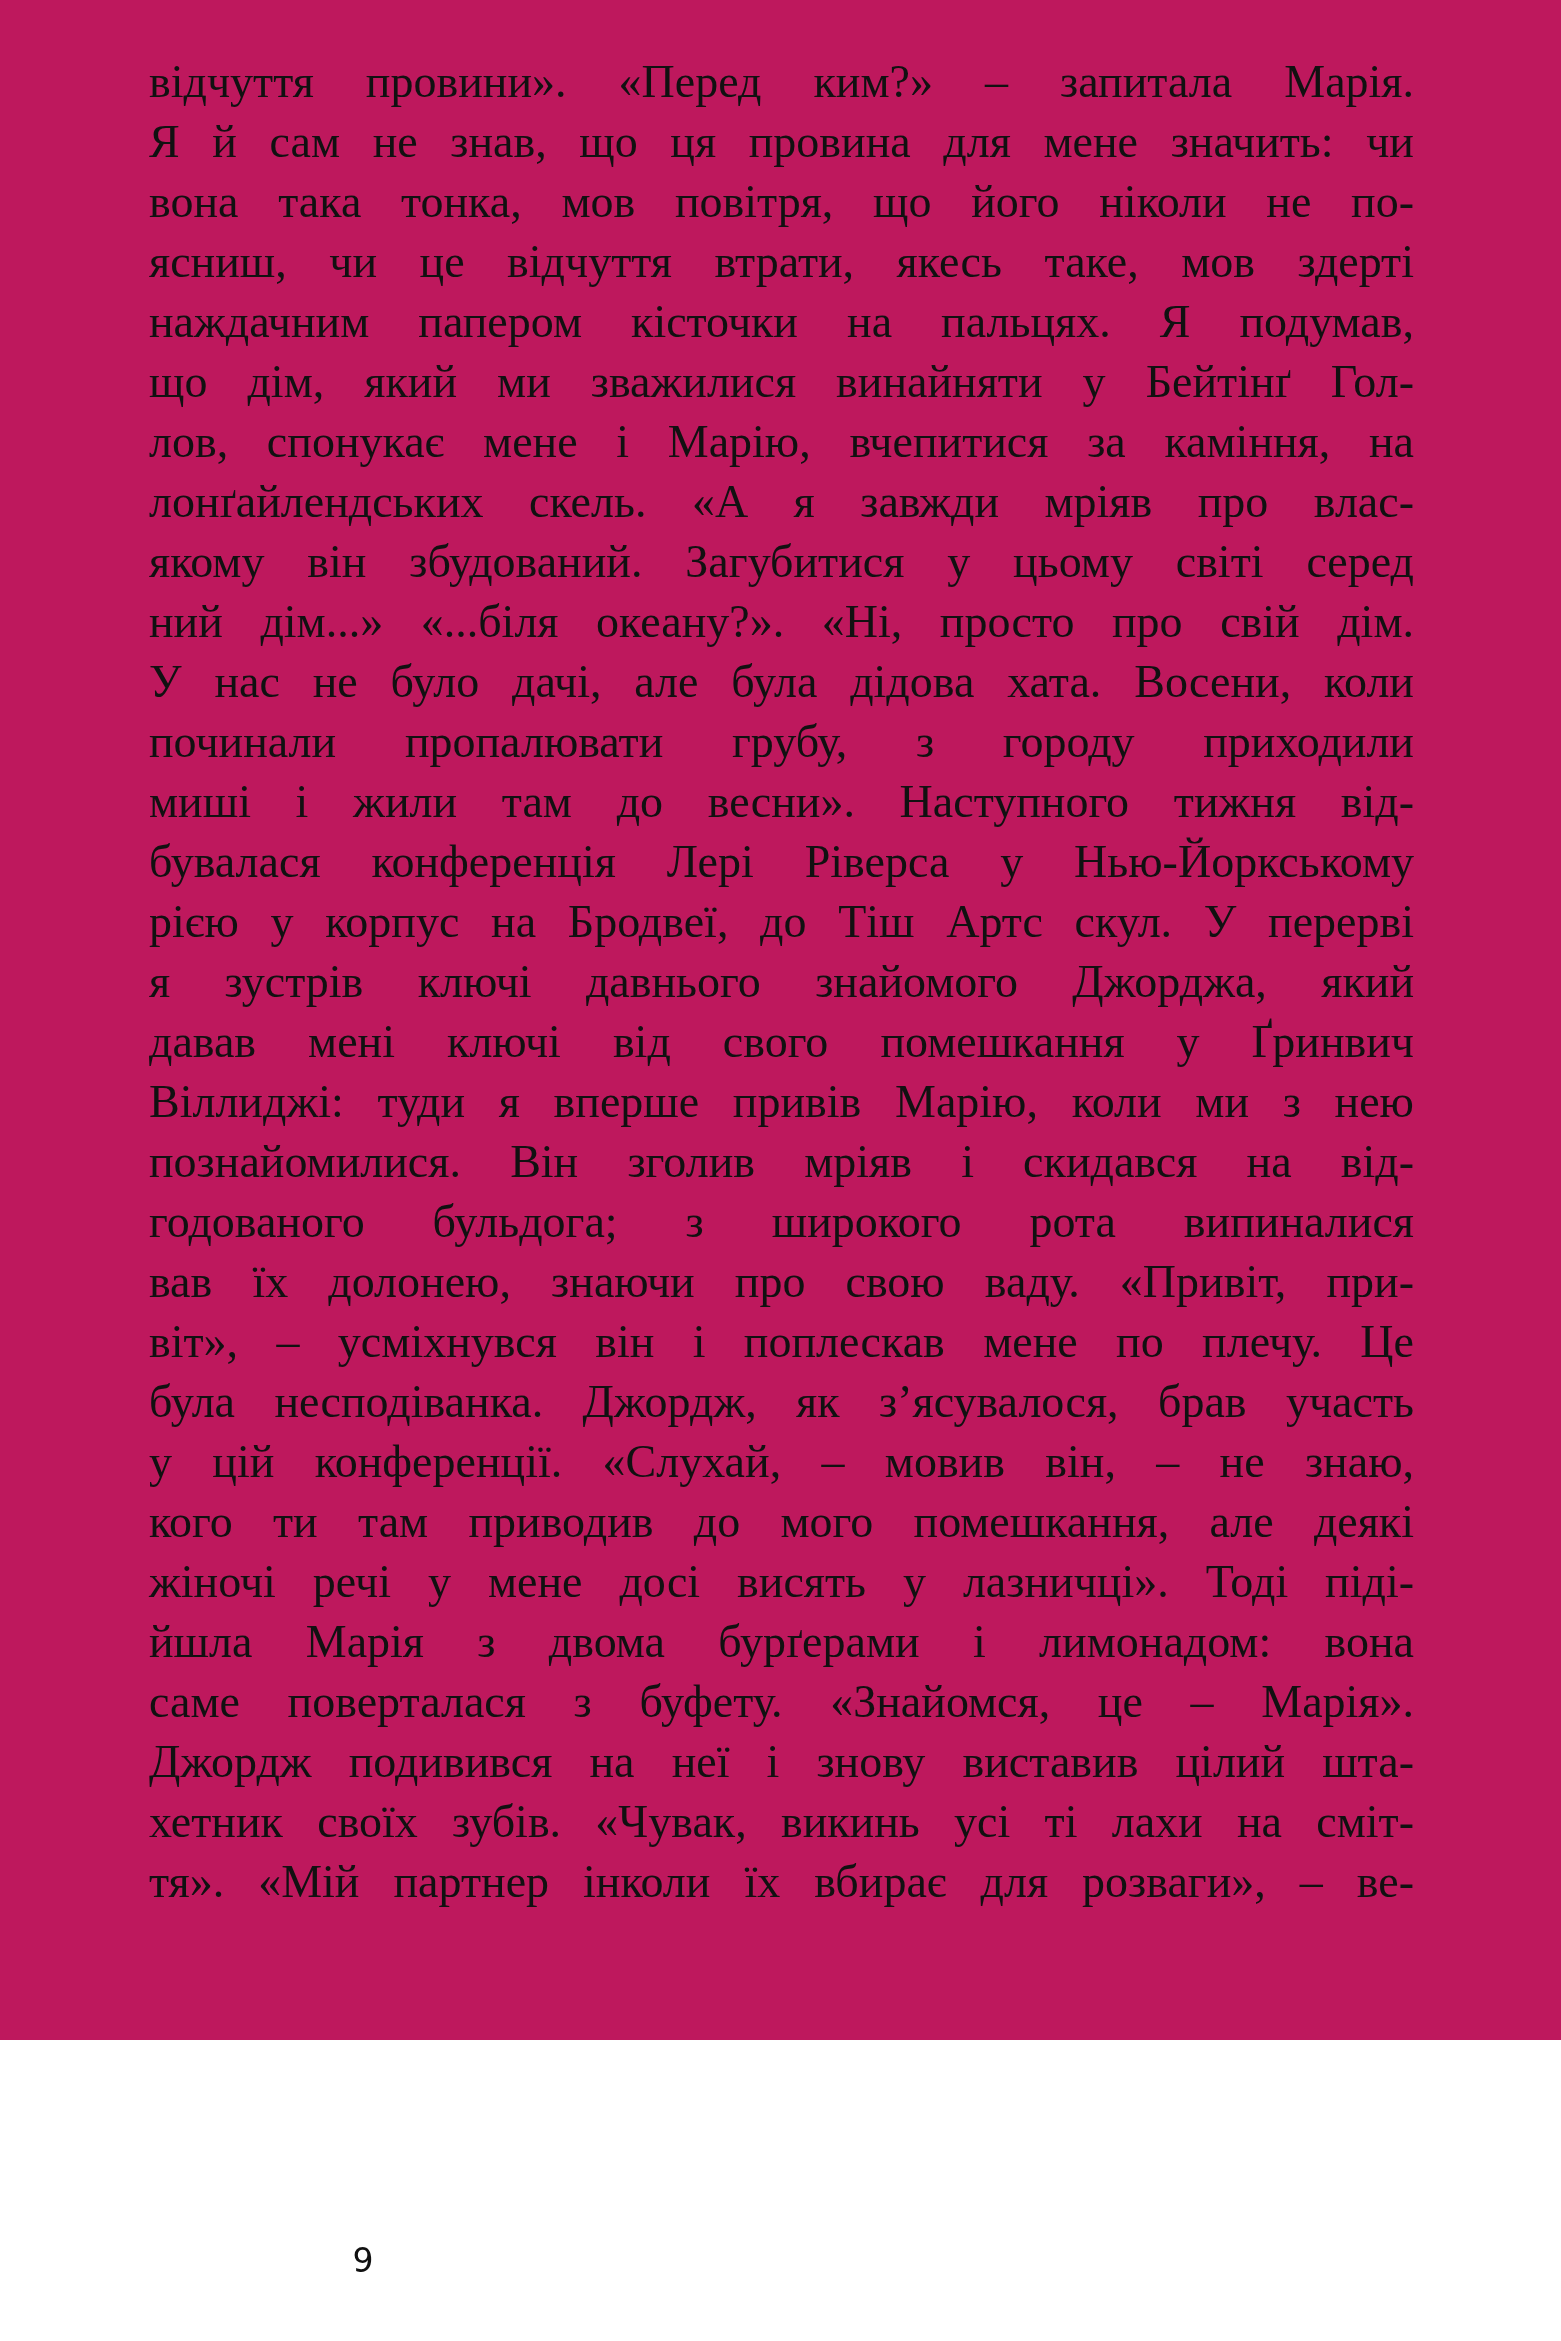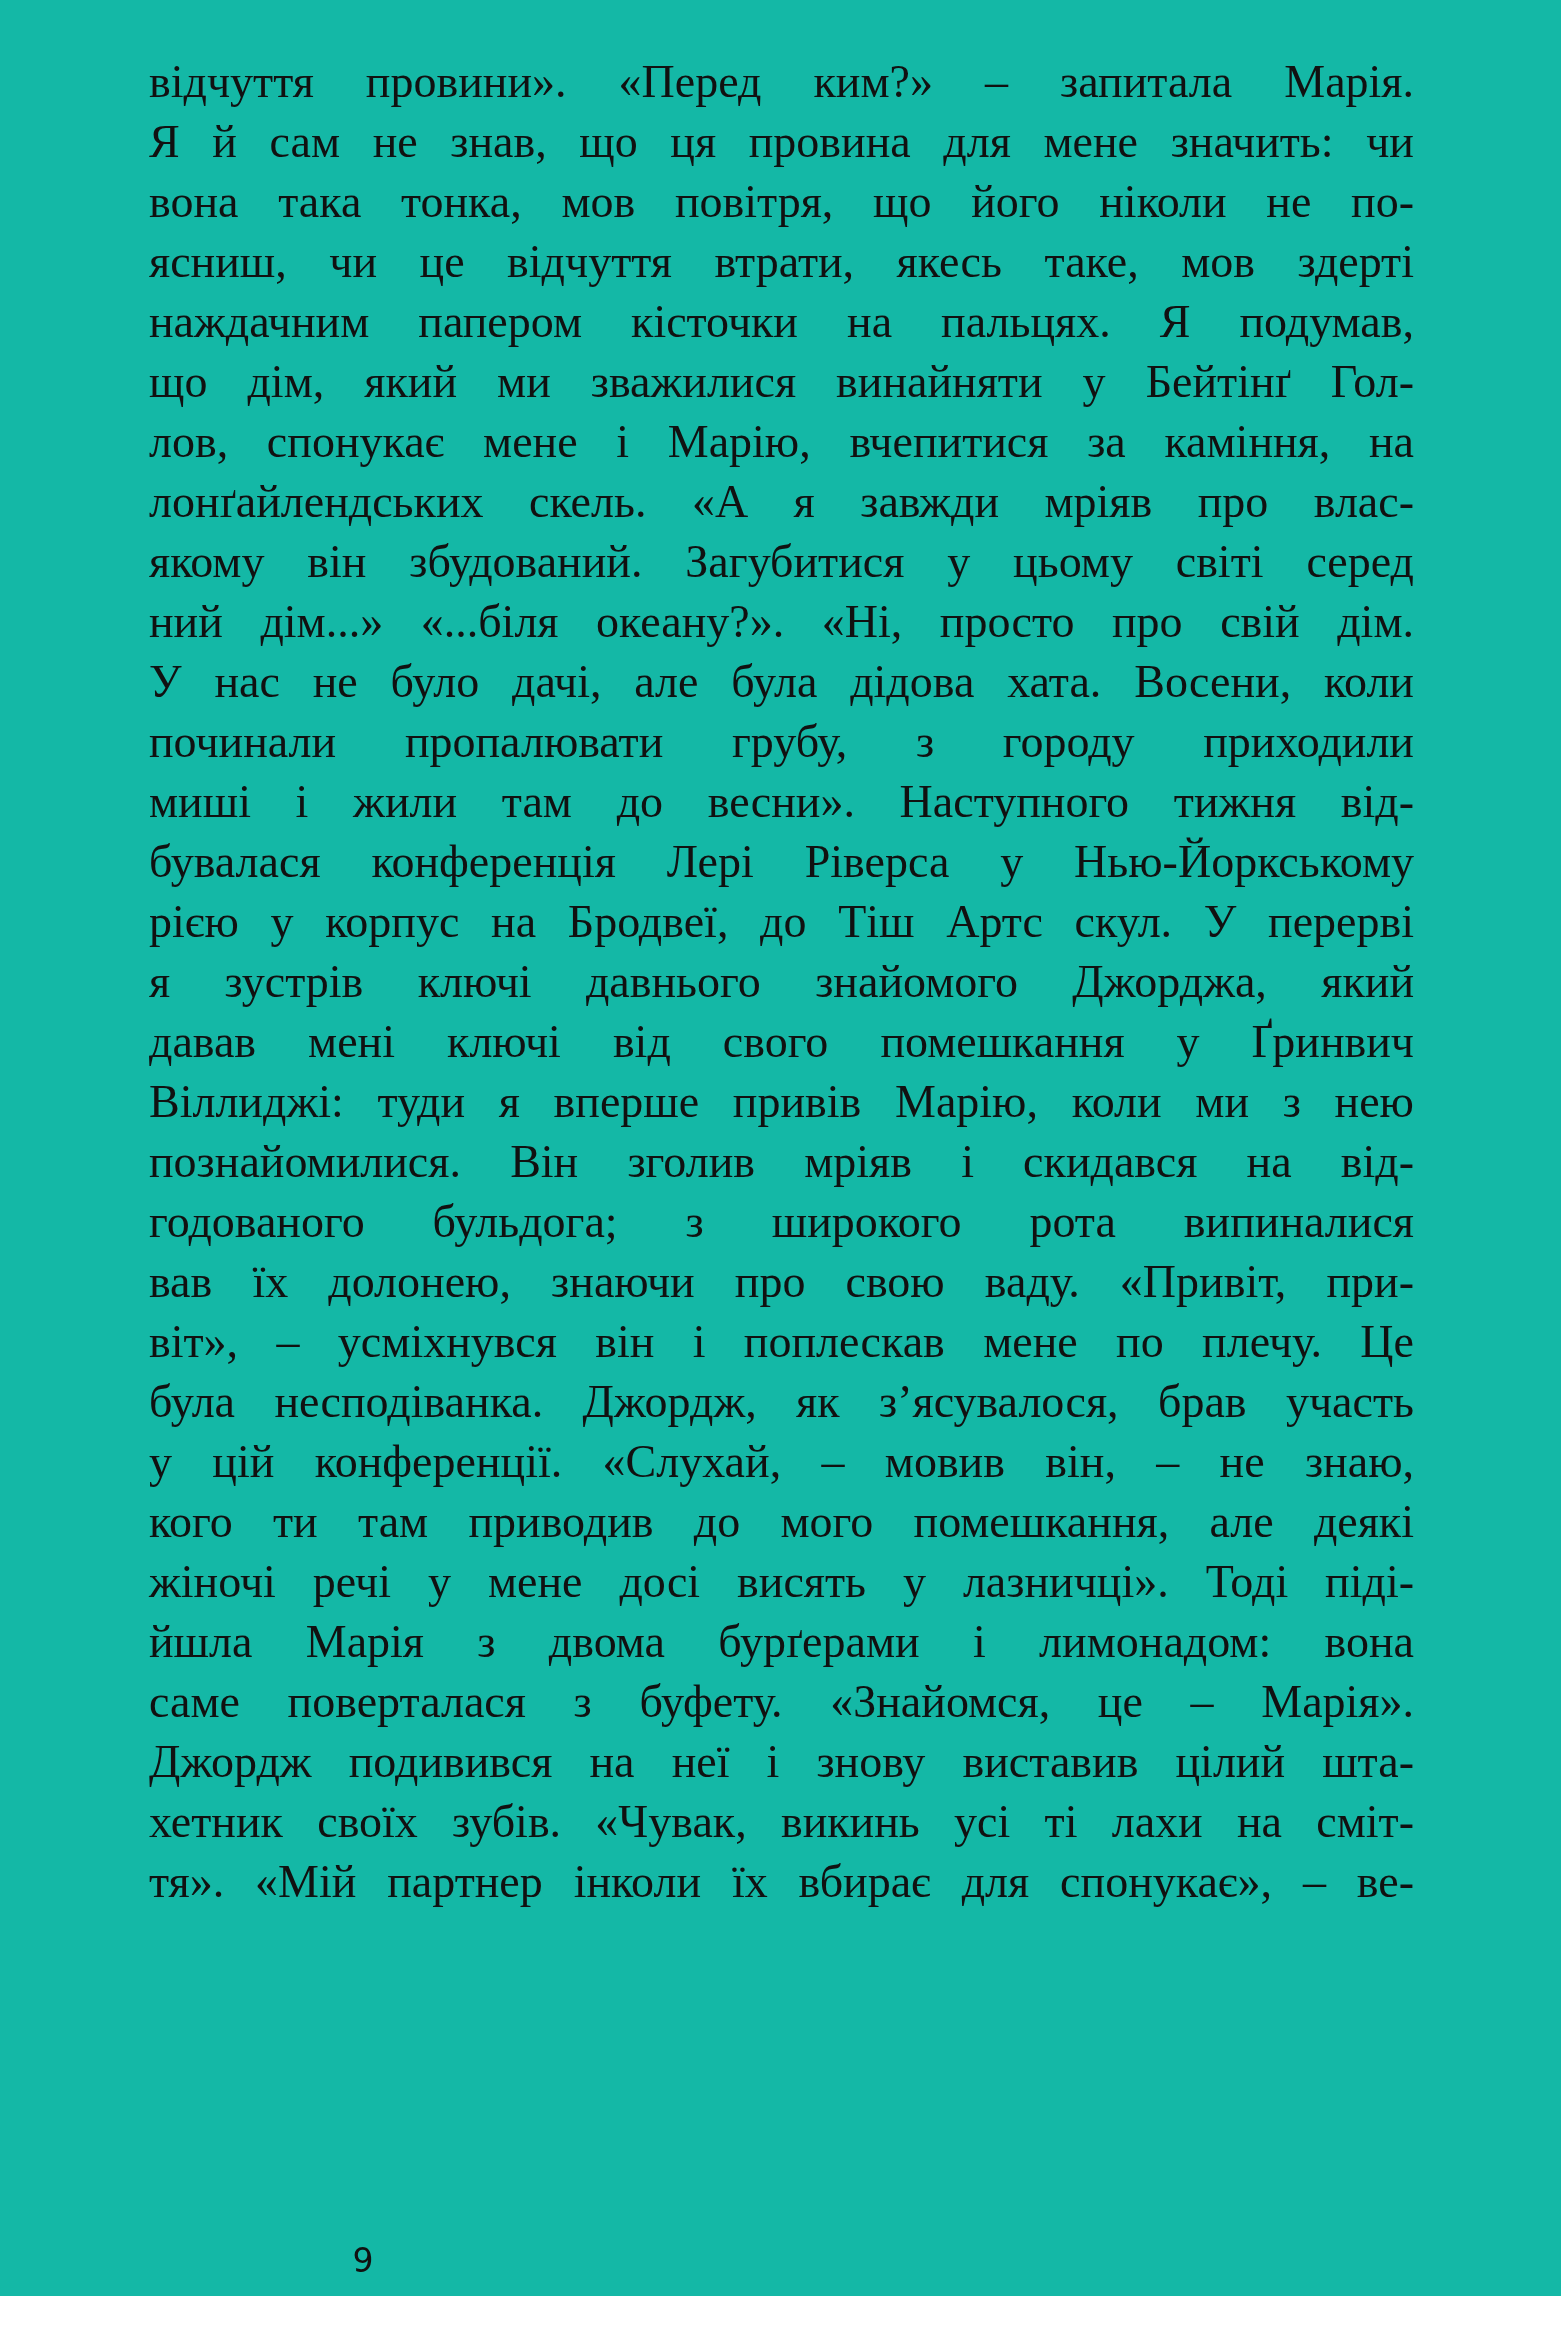--- a/index.html
+++ b/index.html
@@ -11,22 +11,22 @@
     width: 1561px;
     height: 2342px;
     position: relative;
     overflow: hidden;
   }
   .page {
     position: absolute;
     left: 0;
     top: 0;
     width: 1561px;
-    height: 2296px;
-    background: #14b8a6;
+    height: 2040px;
+    background: #be185d;
   }
   .text-block {
     position: absolute;
     left: 149px;
     top: 52px;
     width: 1265px;
     font-family: "Liberation Serif", "DejaVu Serif", serif;
     font-size: 46px;
     line-height: 60px;
     color: #111111;
@@ -79,18 +79,18 @@
     <span class="line">вав їх долонею, знаючи про свою ваду. «Привіт, при-</span>
     <span class="line">віт», – усміхнувся він і поплескав мене по плечу. Це</span>
     <span class="line">була несподіванка. Джордж, як з’ясувалося, брав участь</span>
     <span class="line">у цій конференції. «Слухай, – мовив він, – не знаю,</span>
     <span class="line">кого ти там приводив до мого помешкання, але деякі</span>
     <span class="line">жіночі речі у мене досі висять у лазничці». Тоді піді-</span>
     <span class="line">йшла Марія з двома бурґерами і лимонадом: вона</span>
     <span class="line">саме поверталася з буфету. «Знайомся, це – Марія».</span>
     <span class="line">Джордж подивився на неї і знову виставив цілий шта-</span>
     <span class="line">хетник своїх зубів. «Чувак, викинь усі ті лахи на смiт-</span>
-    <span class="line">тя». «Мій партнер інколи їх вбирає для спонукає», – ве-</span>
+    <span class="line">тя». «Мій партнер інколи їх вбирає для розваги», – ве-</span>
   </div>
 
   <div class="page-number">9</div>
 </div>
 
 
 </body></html>

